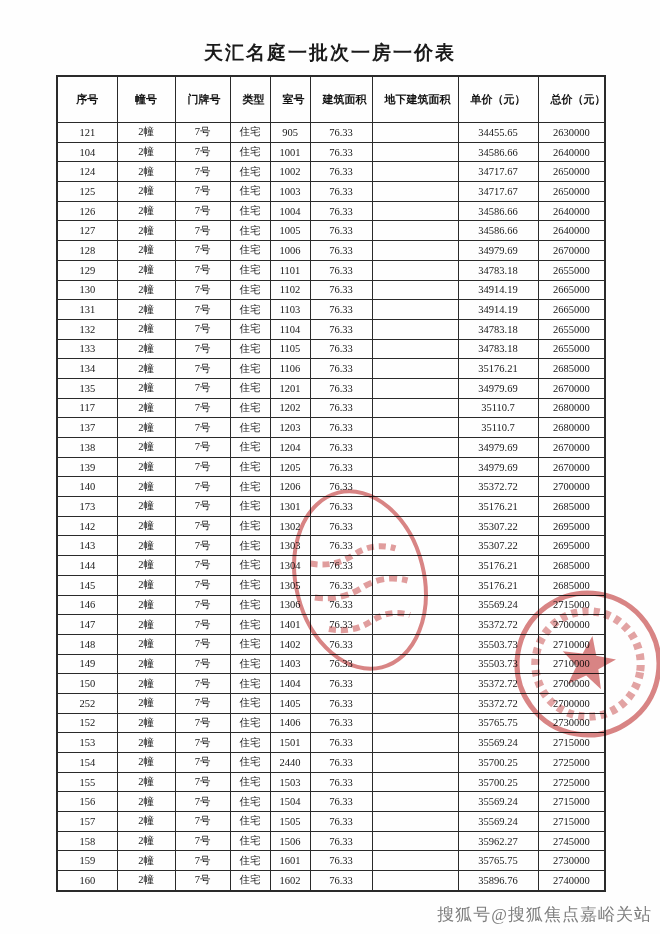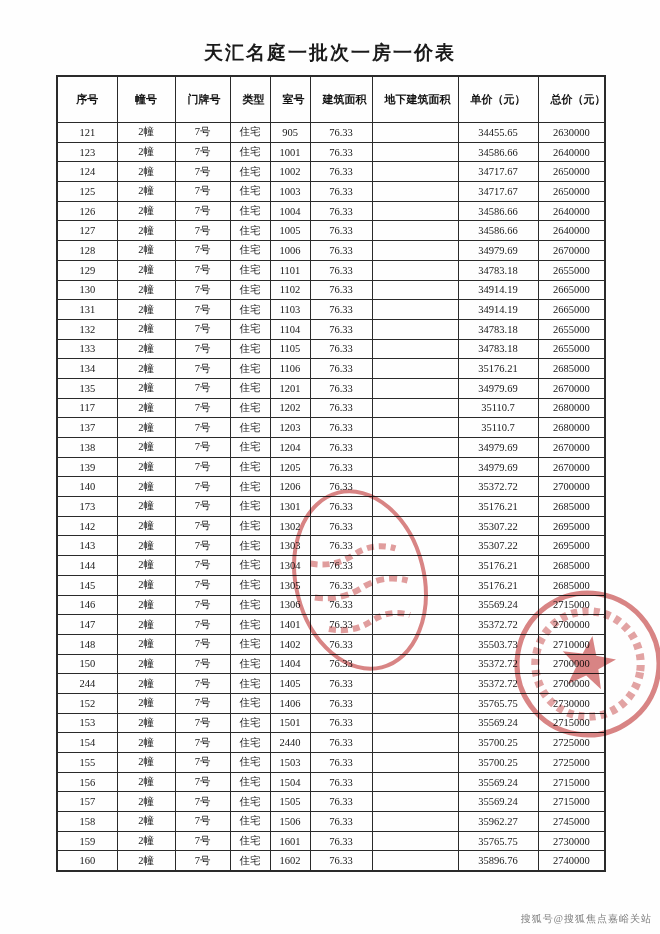--- a/index.html
+++ b/index.html
@@ -78,21 +78,21 @@
     left: 512px;
     top: 588px;
     width: 152px;
     height: 152px;
     transform: rotate(9deg);
   }
   .watermark {
     position: absolute;
     right: 8px;
     bottom: 8px;
-    font-size: 10px;
+    font-size: 17px;
     color: #7d7d7d;
     letter-spacing: 1px;
   }
 </style>
 </head>
 <body>
 
 <div class="page">
 
   <h1 class="title">天汇名庭一批次一房一价表</h1>
@@ -128,21 +128,21 @@
           <td>2幢</td>
           <td>7号</td>
           <td>住宅</td>
           <td>905</td>
           <td>76.33</td>
           <td></td>
           <td>34455.65</td>
           <td>2630000</td>
         </tr>
         <tr>
-          <td>123</td>
+          <td>104</td>
           <td>2幢</td>
           <td>7号</td>
           <td>住宅</td>
           <td>1001</td>
           <td>76.33</td>
           <td></td>
           <td>34586.66</td>
           <td>2640000</td>
         </tr>
         <tr>
@@ -414,32 +414,43 @@
           <td>2幢</td>
           <td>7号</td>
           <td>住宅</td>
           <td>1402</td>
           <td>76.33</td>
           <td></td>
           <td>35503.73</td>
           <td>2710000</td>
         </tr>
         <tr>
+          <td>149</td>
+          <td>2幢</td>
+          <td>7号</td>
+          <td>住宅</td>
+          <td>1403</td>
+          <td>76.33</td>
+          <td></td>
+          <td>35503.73</td>
+          <td>2710000</td>
+        </tr>
+        <tr>
           <td>150</td>
           <td>2幢</td>
           <td>7号</td>
           <td>住宅</td>
           <td>1404</td>
           <td>76.33</td>
           <td></td>
           <td>35372.72</td>
           <td>2700000</td>
         </tr>
         <tr>
-          <td>244</td>
+          <td>252</td>
           <td>2幢</td>
           <td>7号</td>
           <td>住宅</td>
           <td>1405</td>
           <td>76.33</td>
           <td></td>
           <td>35372.72</td>
           <td>2700000</td>
         </tr>
         <tr>

